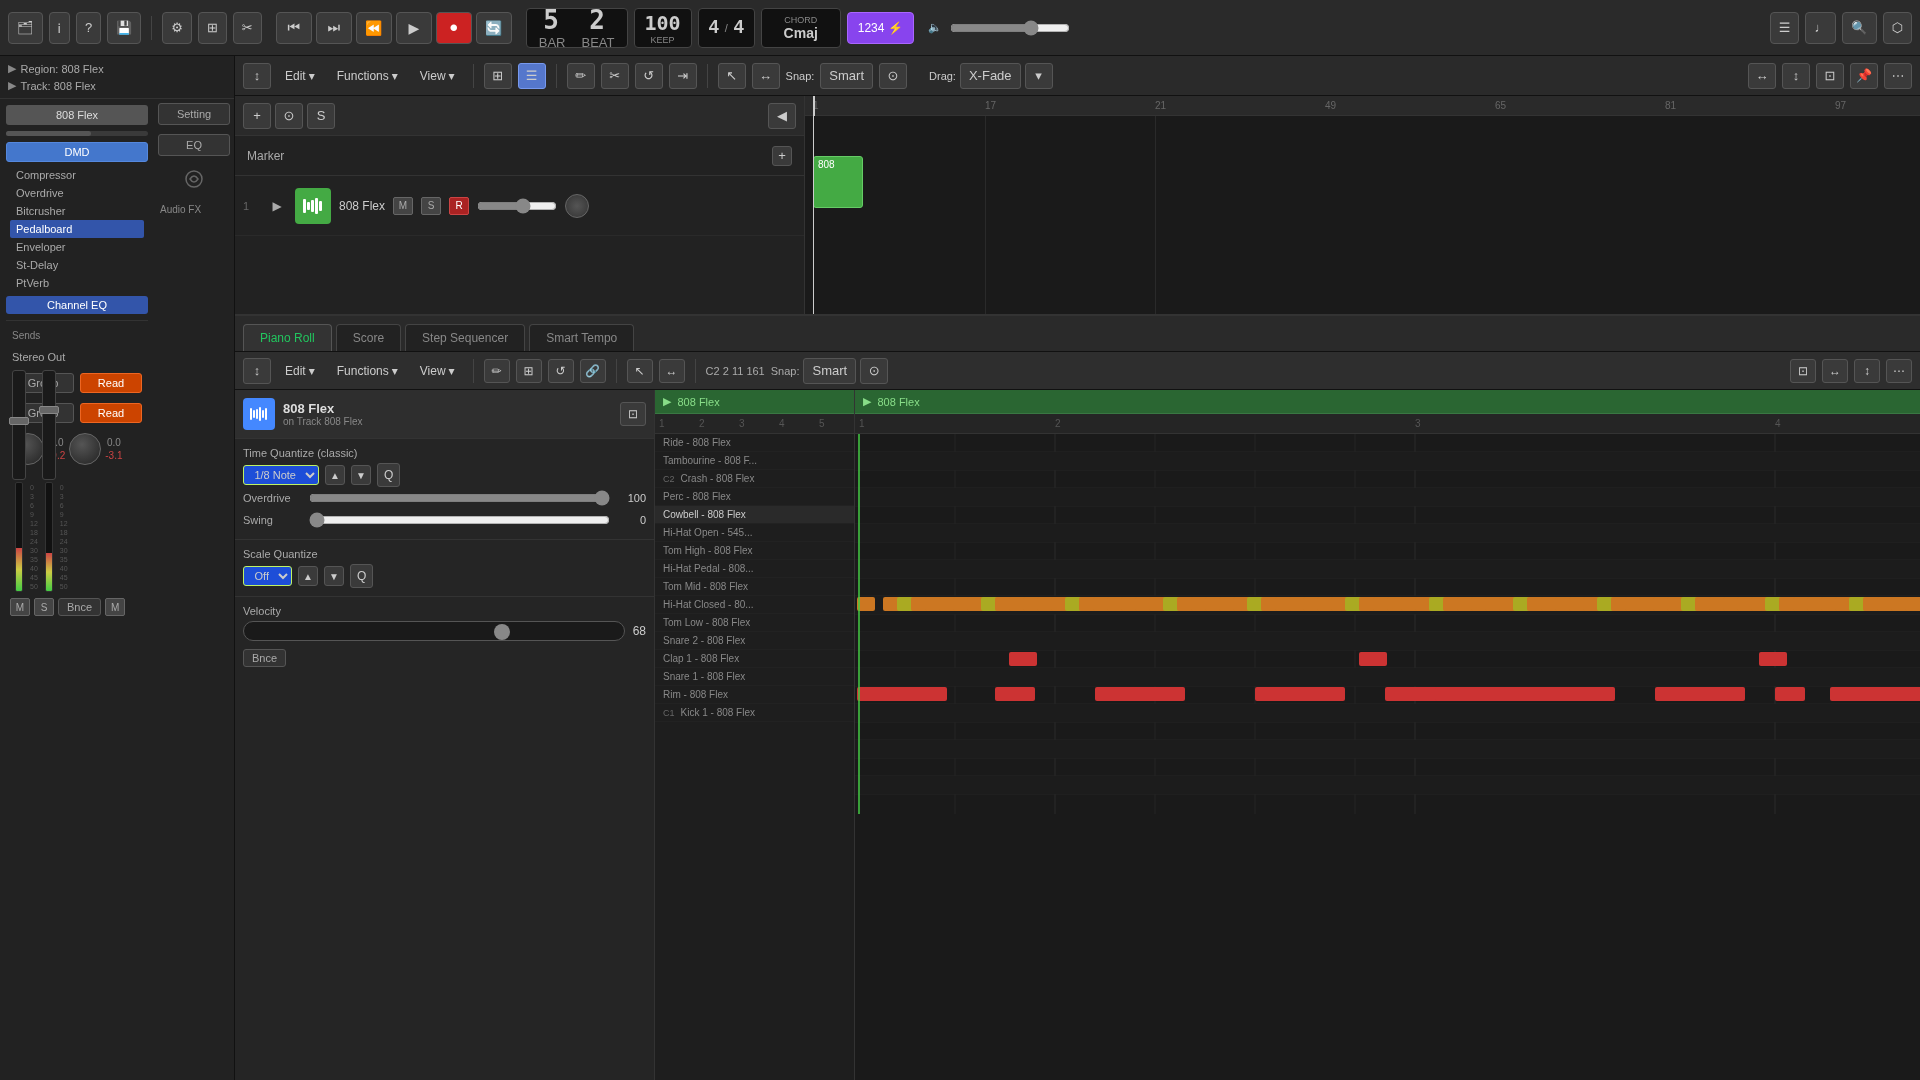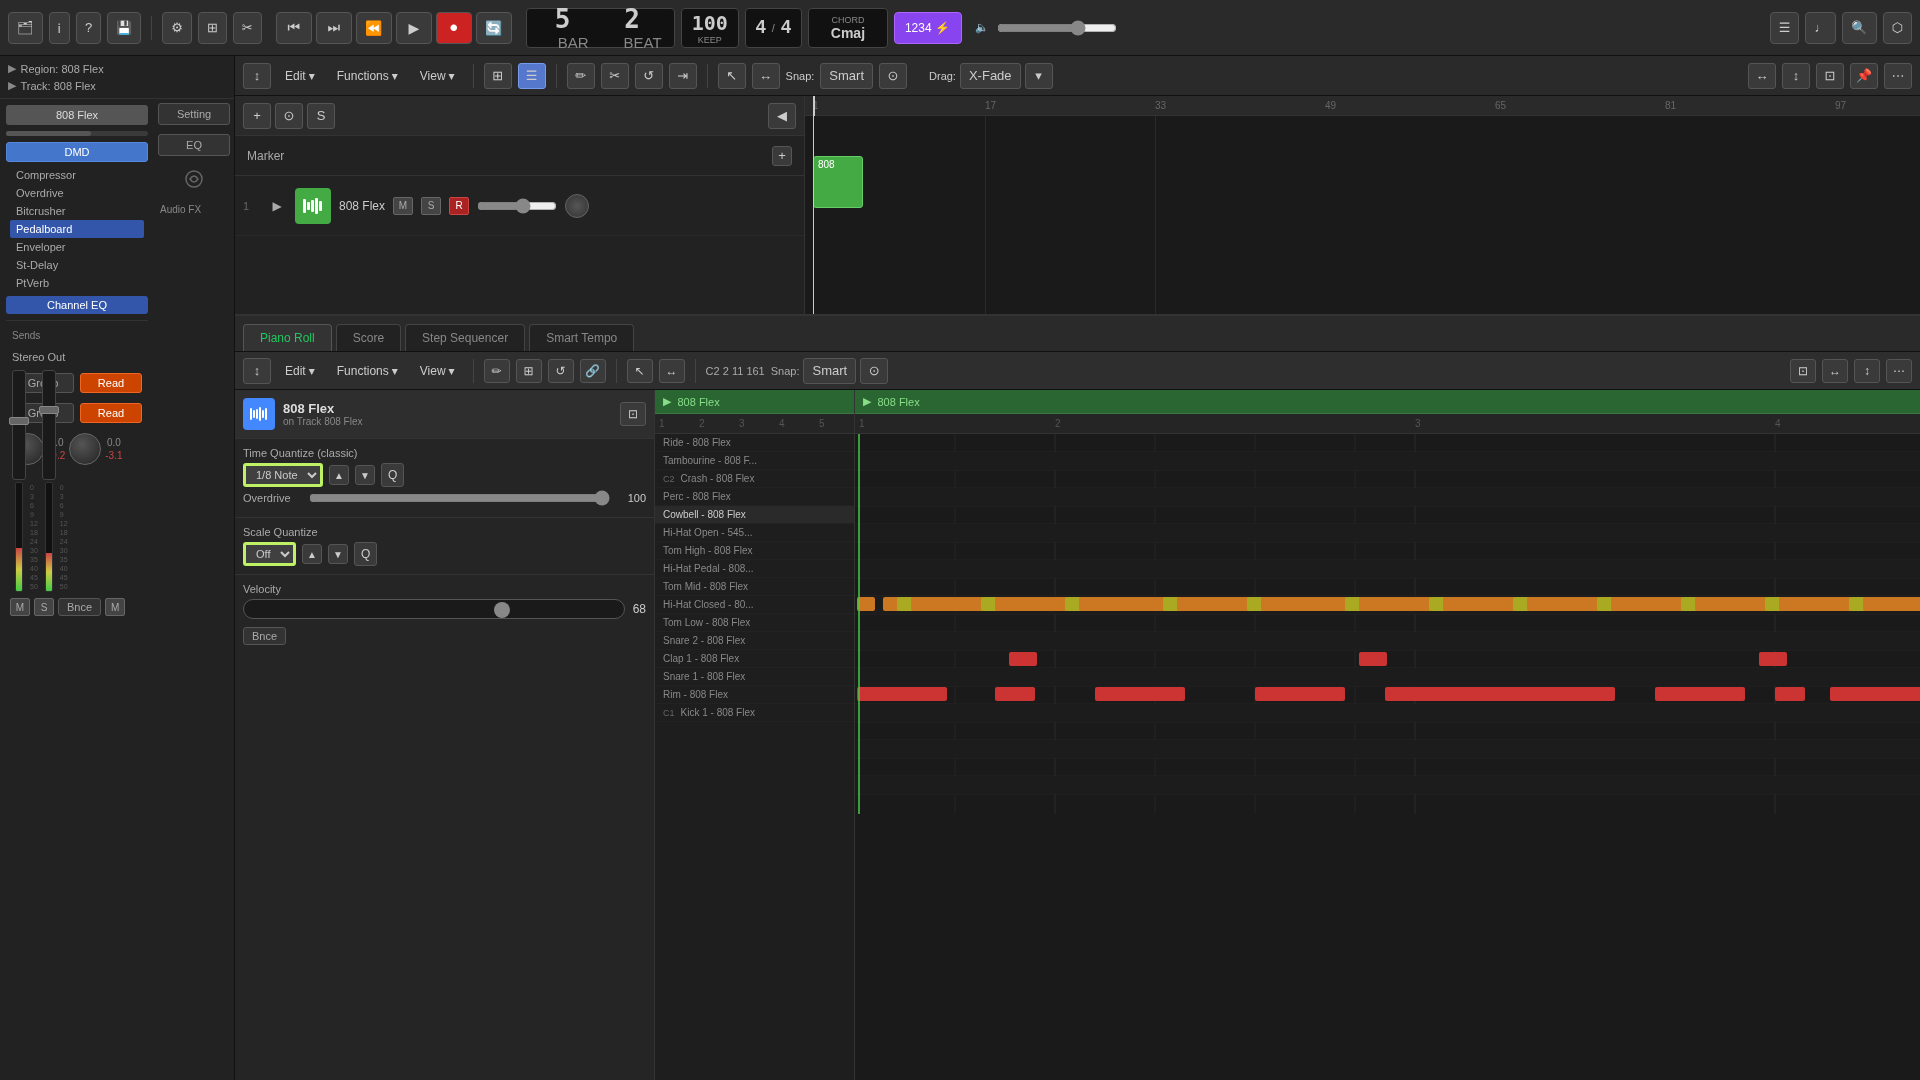--- a/index.html
+++ b/index.html
@@ -57,21 +57,21 @@
       gap: 16px;
       height: 40px;
     }
     .pos-num {
       font-size: 26px;
       font-weight: bold;
       color: #ccc;
       font-family: monospace;
       letter-spacing: 2px;
     }
-    .pos-label { font-size: 15px; color: #888; text-align: center; margin-left: 19px; }
+    .pos-label { font-size: 13px; color: #888; text-align: center; }
     .pos-block { display: flex; flex-direction: column; align-items: center; }
     .tempo-section {
       background: #111;
       border: 1px solid #444;
       border-radius: 4px;
       padding: 4px 10px;
       height: 40px;
       display: flex;
       flex-direction: column;
       align-items: center;
@@ -565,26 +565,27 @@
       padding: 8px;
       border-bottom: 1px solid #333;
     }
     .tq-label { color: #aaa; font-size: 11px; margin-bottom: 4px; }
     .tq-row {
       display: flex;
       align-items: center;
       gap: 6px;
     }
     .tq-select {
-      background: #404040;
-      border: 3px solid #bef264;
+      background: #1d4ed8;
+      border: 1px solid #bef264;
       border-radius: 3px;
       color: #ccc;
       padding: 2px 6px;
       font-size: 11px;
+      text-align: right;
     }
     .strength-row, .swing-row {
       display: flex;
       align-items: center;
       gap: 6px;
       padding: 3px 0;
     }
     .param-label { color: #aaa; font-size: 11px; width: 60px; }
     .param-slider { flex: 1; }
     .param-val { color: #ccc; font-size: 11px; width: 30px; text-align: right; }
@@ -961,21 +962,21 @@
           <button class="track-rec-btn">R</button>
           <input type="range" min="0" max="100" value="60" class="track-vol-slider" style="">
           <div class="track-knob"></div>
         </div>
       </div>
 
       <div class="arrange-timeline">
         <div class="timeline-ruler">
           <span class="ruler-mark" style="left:8px">1</span>
           <span class="ruler-mark" style="left:180px">17</span>
-          <span class="ruler-mark" style="left:350px">33</span>
+          <span class="ruler-mark" style="left:350px">21</span>
           <span class="ruler-mark" style="left:520px">49</span>
           <span class="ruler-mark" style="left:690px">65</span>
           <span class="ruler-mark" style="left:860px">81</span>
           <span class="ruler-mark" style="left:1030px">97</span>
 
           <div style="position:absolute;left:8px;top:0;width:2px;height:20px;background:#ccc;"></div>
         </div>
         <div class="timeline-content">
 
           <div style="position:absolute;left:8px;top:0;bottom:0;width:1px;background:#ccc;z-index:10;"></div>
@@ -1066,20 +1067,25 @@
                 <option>1/8 Note</option>
               </select>
               <button class="pr-tool-btn" style="width:20px;height:20px;font-size:10px;">▲</button>
               <button class="pr-tool-btn" style="width:20px;height:20px;font-size:10px;">▼</button>
               <button class="pr-tool-btn" style="width:auto;padding:0 6px;">Q</button>
             </div>
             <div class="strength-row">
               <span class="param-label">Overdrive</span>
               <input type="range" min="0" max="100" value="100" class="param-slider" style="">
               <span class="param-val">100</span>
+            </div>
+            <div class="swing-row">
+              <span class="param-label">Swing</span>
+              <input type="range" min="0" max="100" value="0" class="param-slider" style="">
+              <span class="param-val">0</span>
             </div>
           </div>
 
           <div class="scale-q-section">
             <div class="tq-label">Scale Quantize</div>
             <div class="tq-row">
               <select class="tq-select">
                 <option>Off</option>
               </select>
               <button class="pr-tool-btn" style="width:20px;height:20px;font-size:10px;">▲</button>

